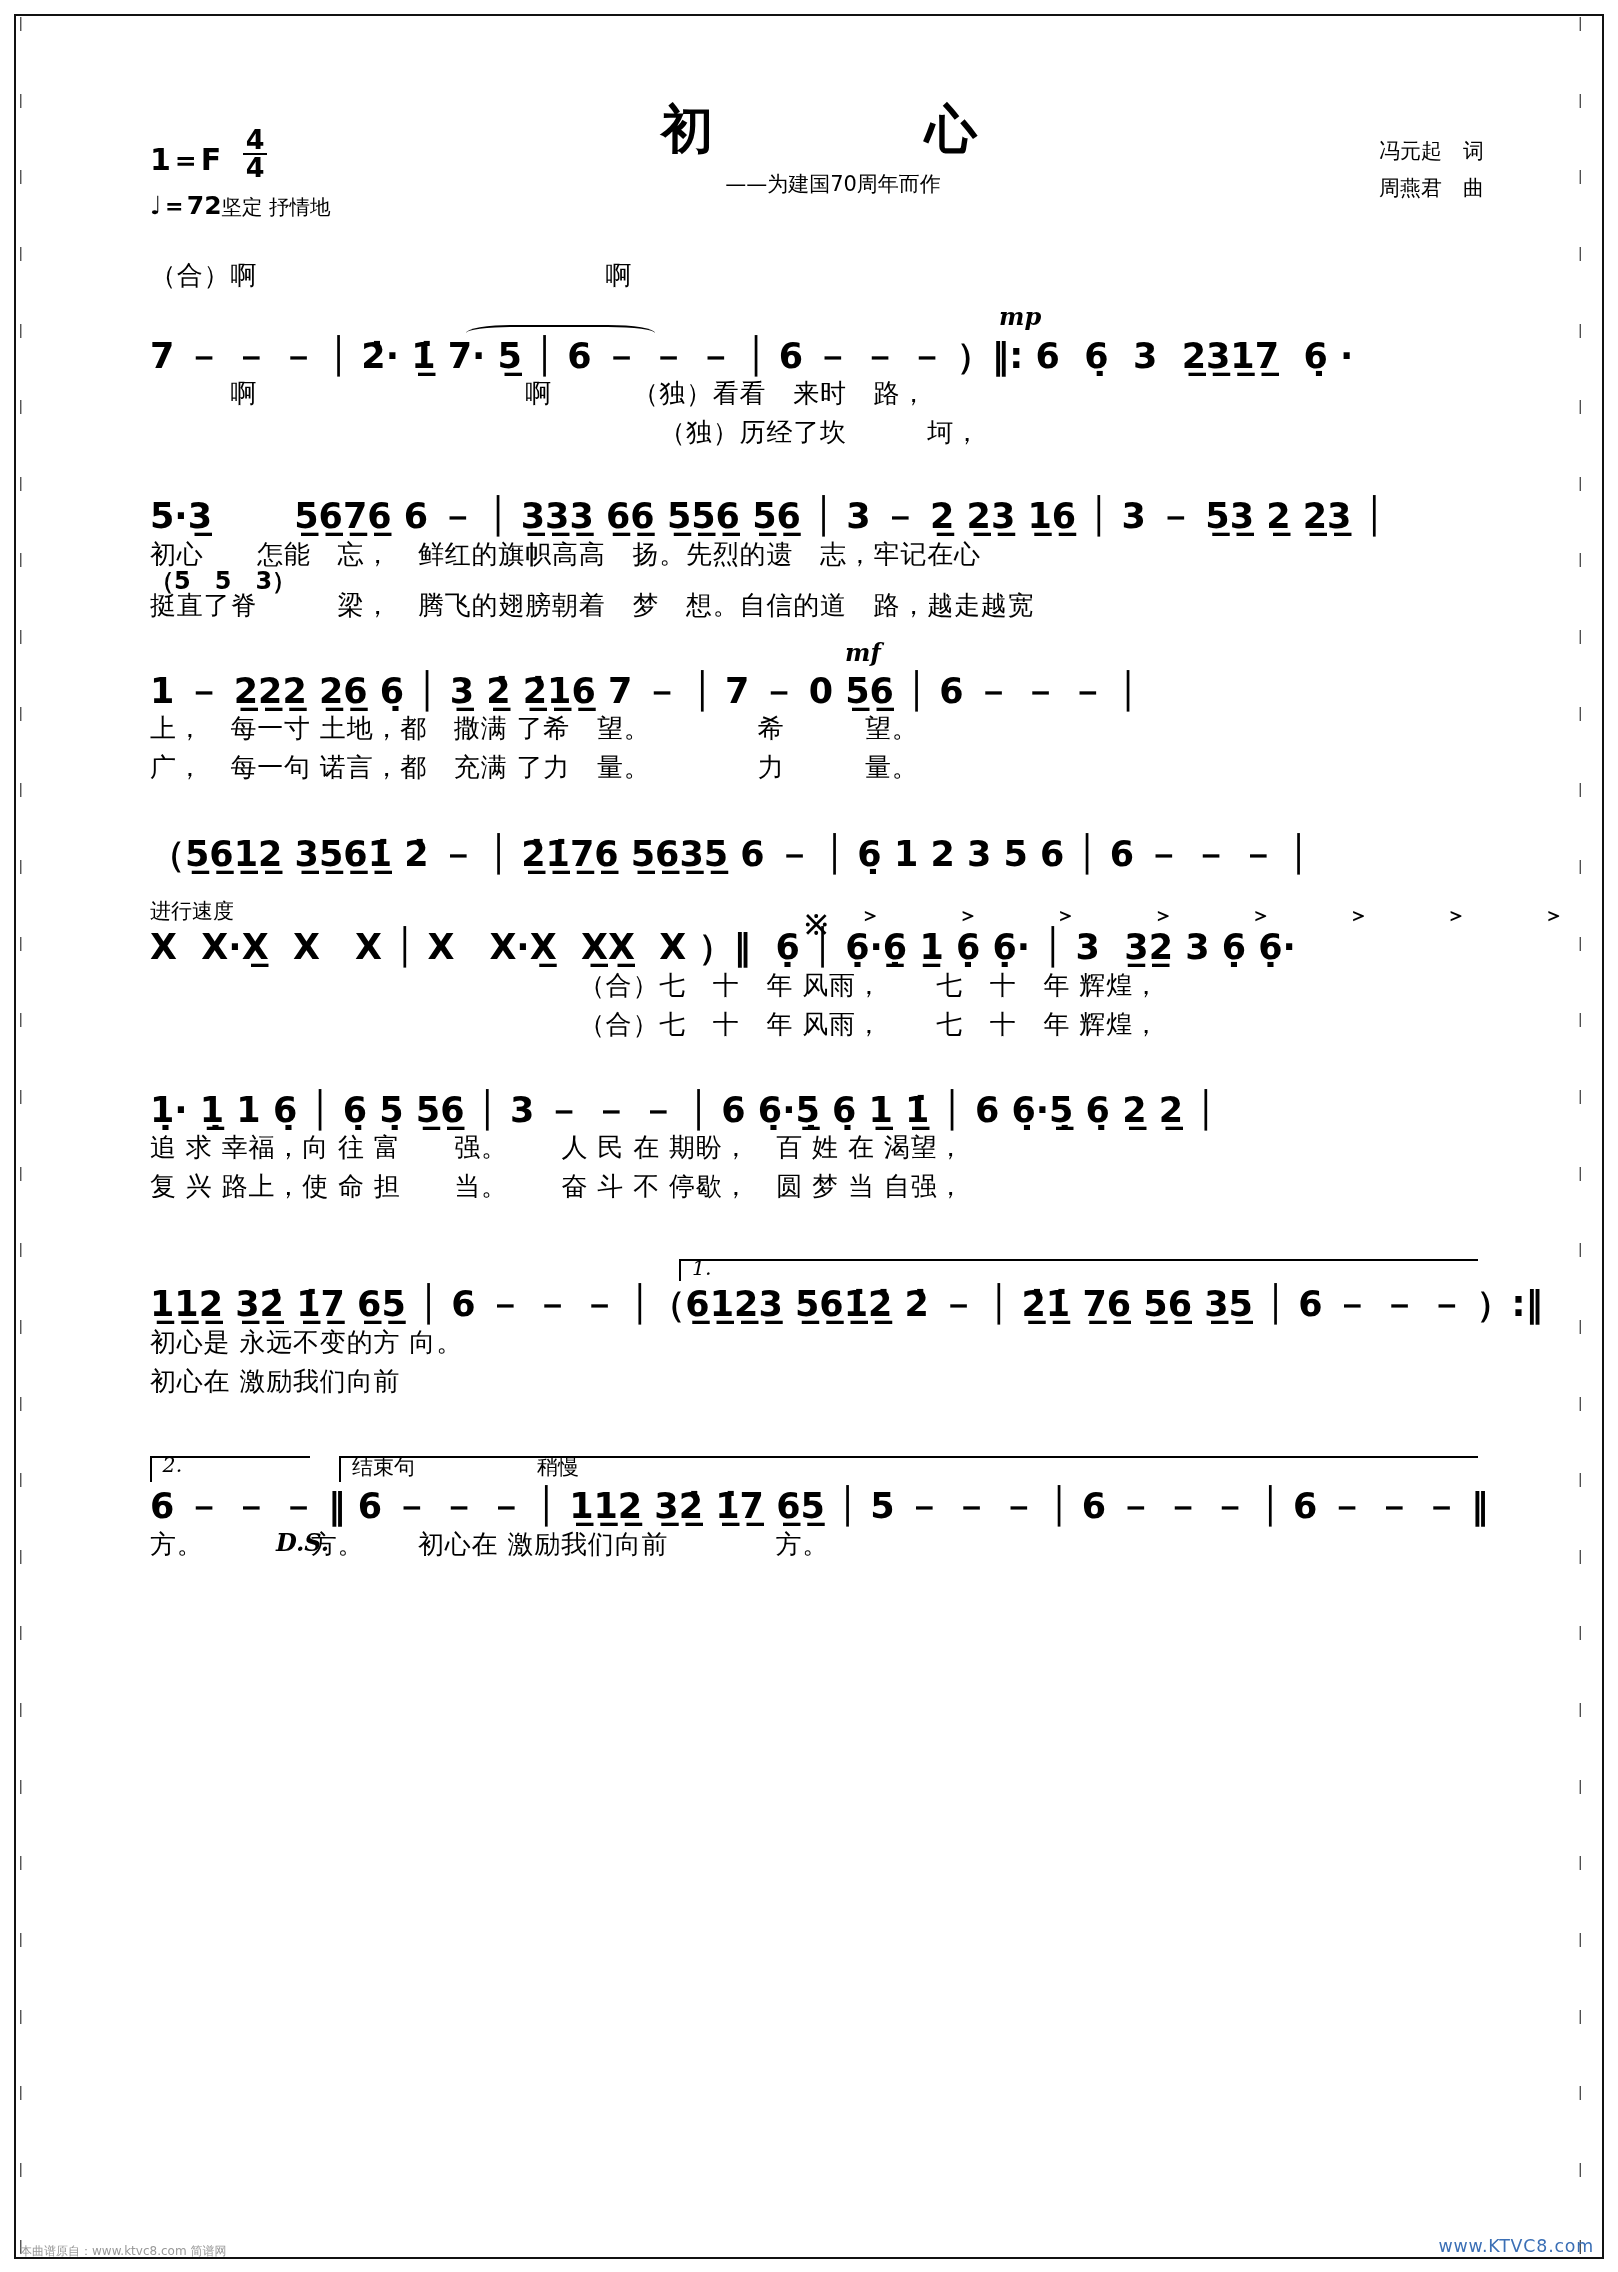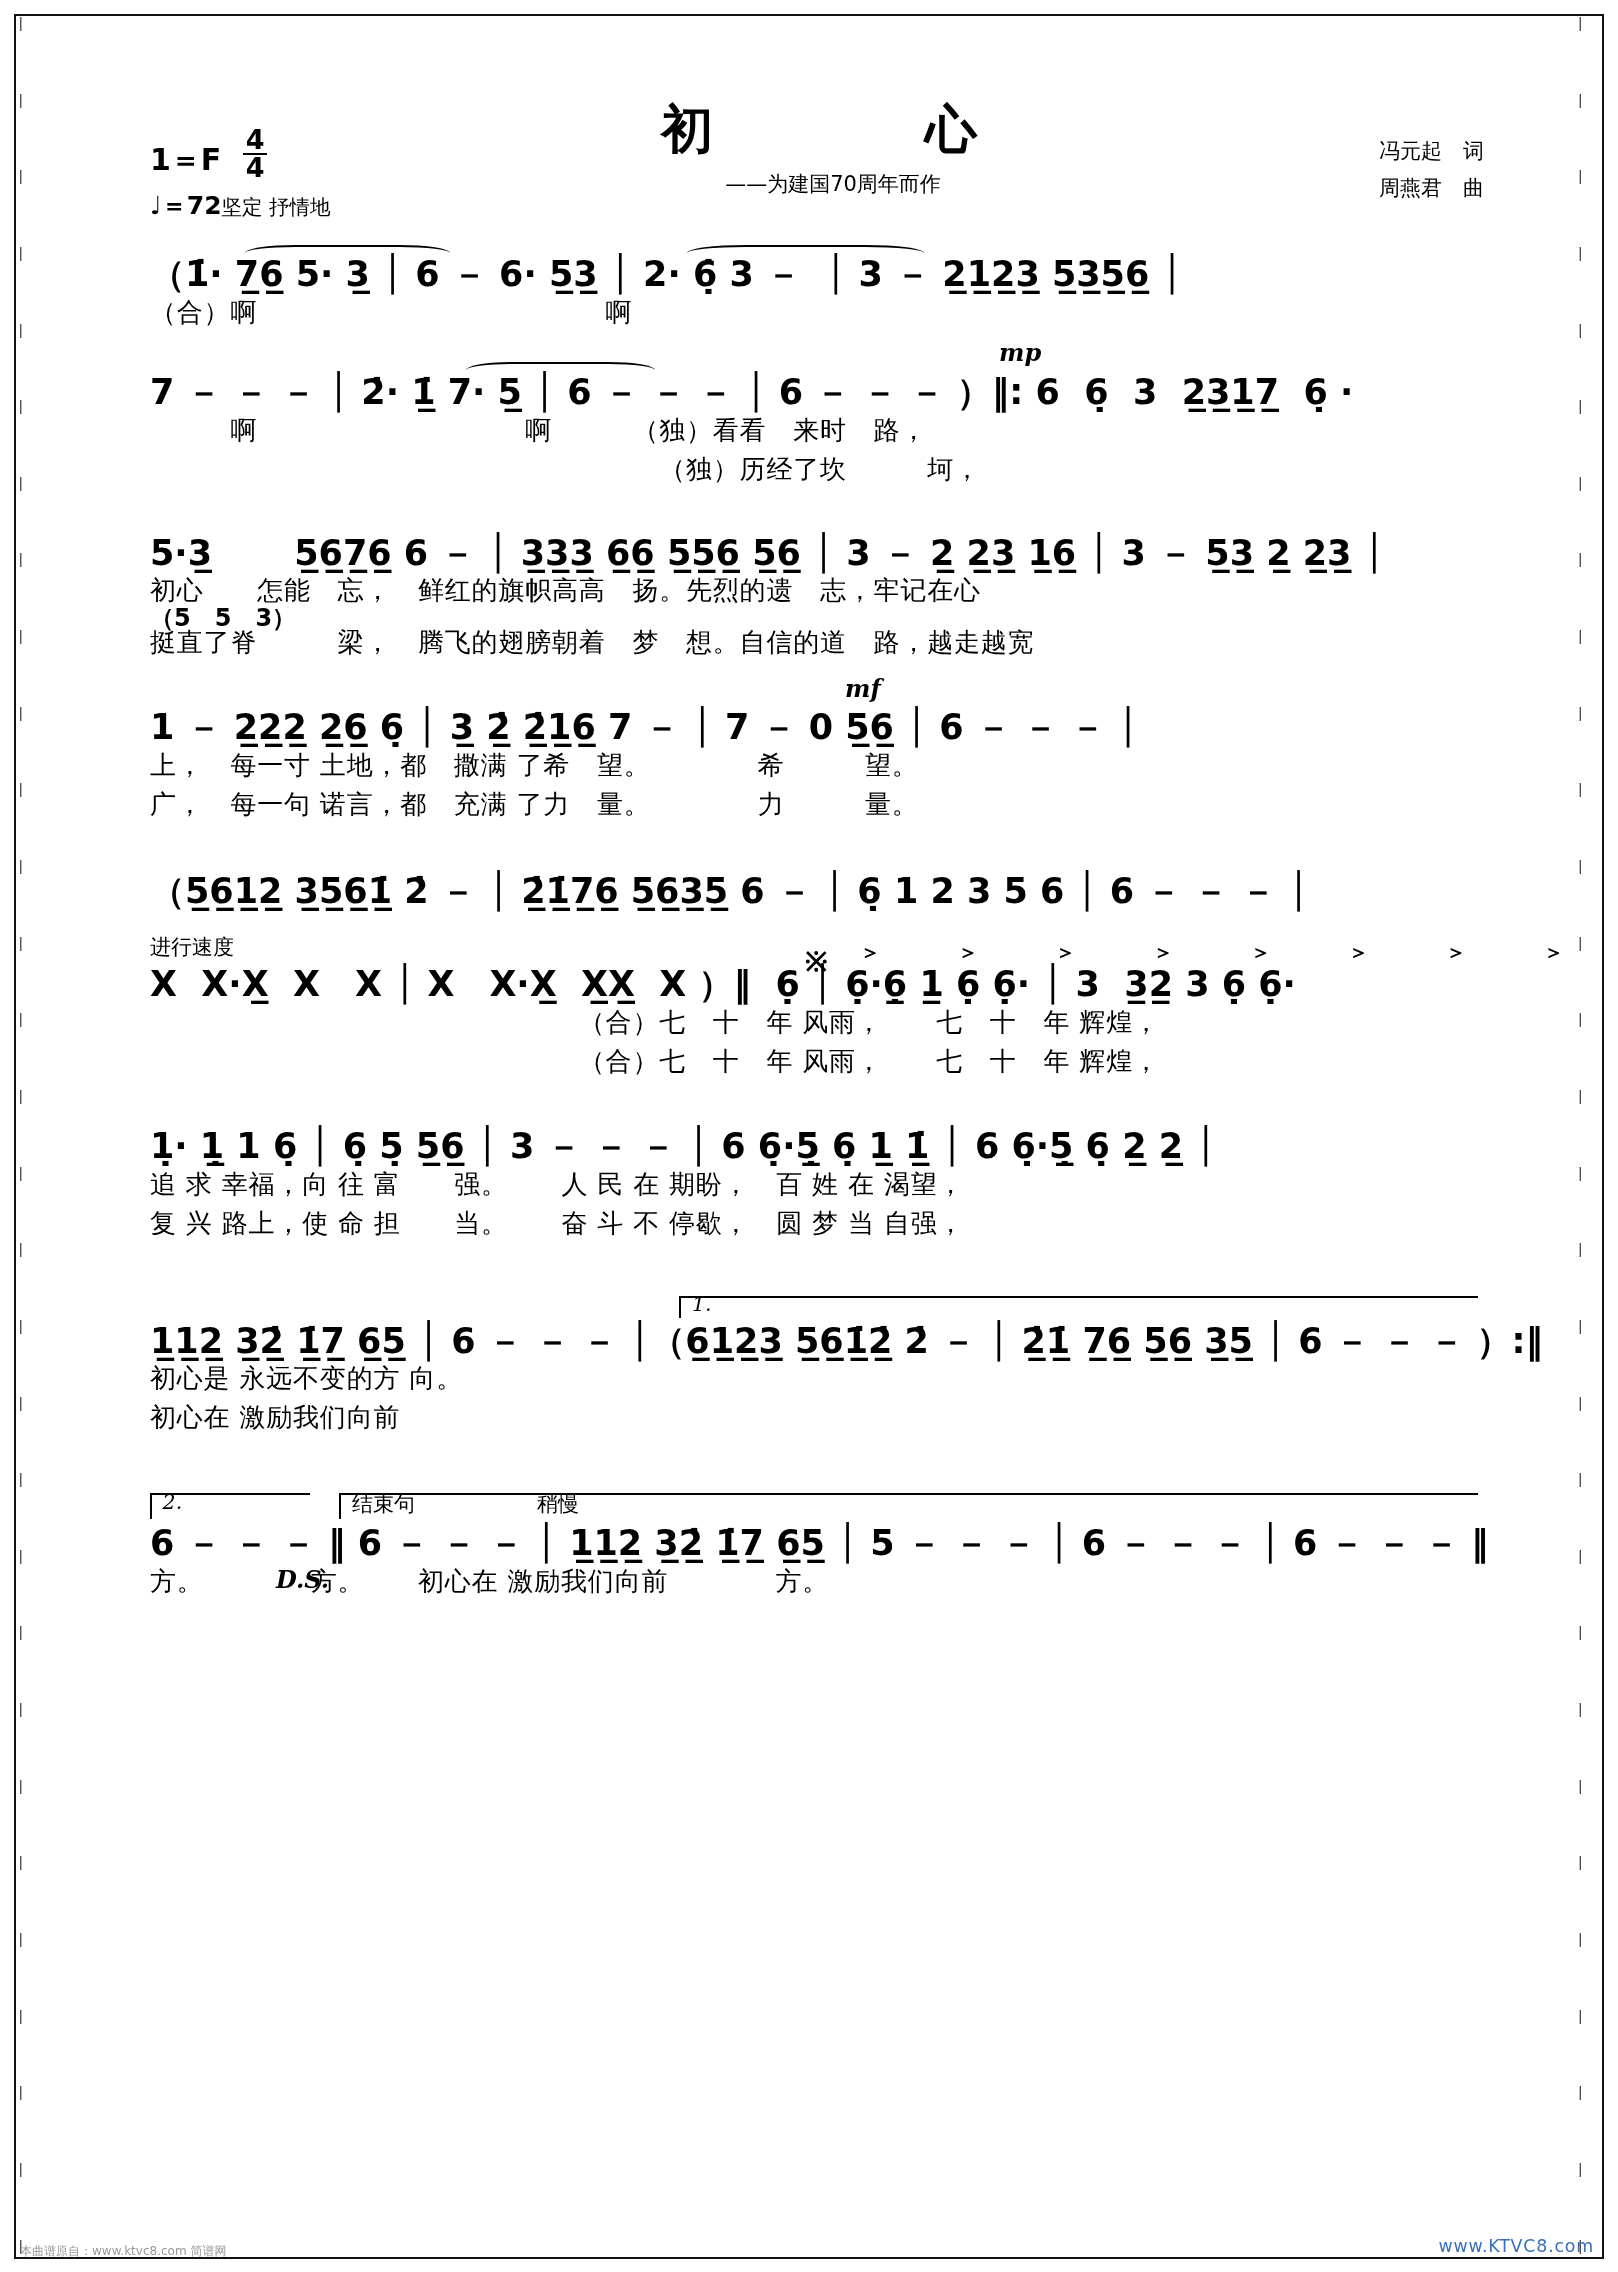--- a/index.html
+++ b/index.html
@@ -196,25 +196,20 @@
         </span>
       </div>
       <div class="keyline2">
         <span>♩＝72</span>
         <span class="expr">坚定 抒情地</span>
       </div>
     </div>
   </div>
 
   <div class="system" style="margin-top:3.2px;">
-    <div class="lines-wrap">
-      <div class="slur" style="left:95px;top:-11px;width:205px;"></div>
-      <div class="slur" style="left:537px;top:-11px;width:237px;"></div>
-      <div class="notes">（1̇· 7̲6̲ 5· 3̲ │ 6 － 6· 5̲3̲ │ 2· 6̣̇ 3 －  │ 3 － 2̲1̲2̲3̲ 5̲3̲5̲6̲ │</div>
-    </div>
     <div class="lyr">（合）啊　　　　　　　　　　　　　啊</div>
   </div>
   <div class="rowgap"></div>
 
   <div class="system" style="margin-top:22px;">
     <div class="lines-wrap">
       <div class="slur" style="left:316px;top:-12.6px;width:189px;"></div>
       <div class="marks" style="position:absolute;left:849px;top:-36px;">mp</div>
       <div class="notes">7 － － － │ 2̇· 1̲̇ 7· 5̲ │ 6 － － － │ 6 － － － ）‖: 6  6̣  3  2̲3̲1̲7̲  6̣ ·</div>
     </div>

